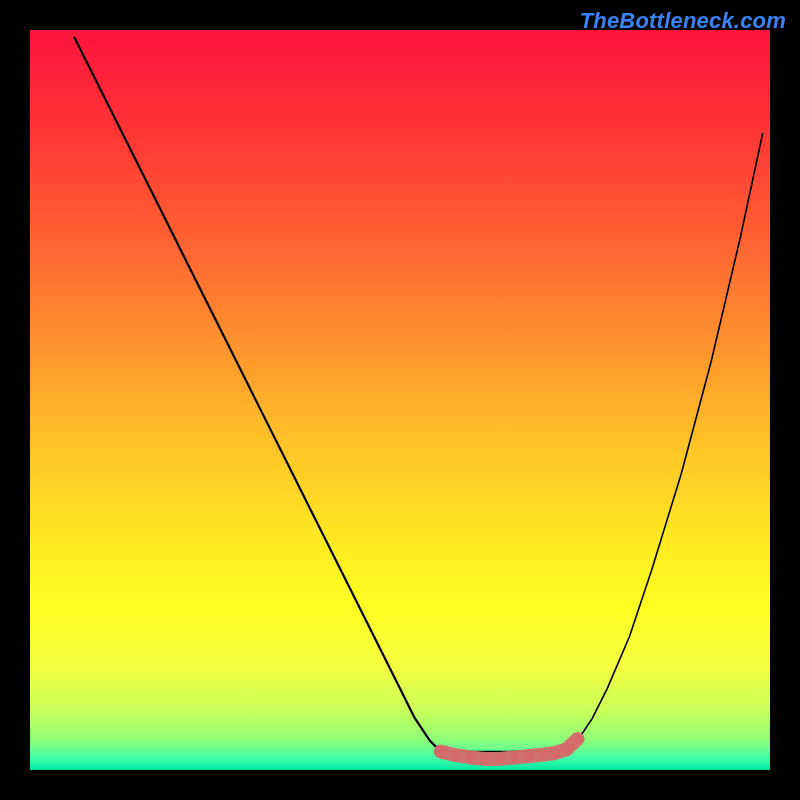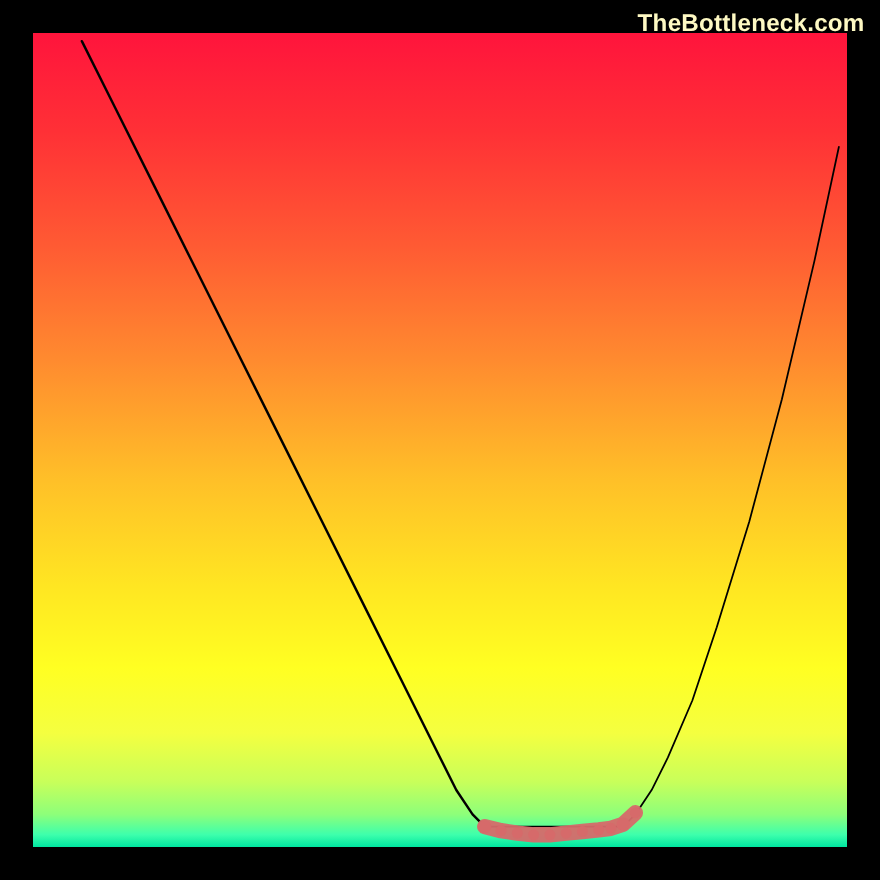--- a/index.html
+++ b/index.html
@@ -23,22 +23,23 @@
     top: 30px;
     width: 740px;
     height: 740px;
   }
   .watermark {
     position: absolute;
     top: 8px;
     right: 14px;
     font-size: 22px;
     font-weight: 600;
-    color: #fef9c3;
+    color: #3b82f6;
     letter-spacing: 0.2px;
+    font-style: italic;
   }
   svg {
     display: block;
   }
 </style>
 </head>
 <body>
 
 <div class="frame">
   <div class="plot-area">

